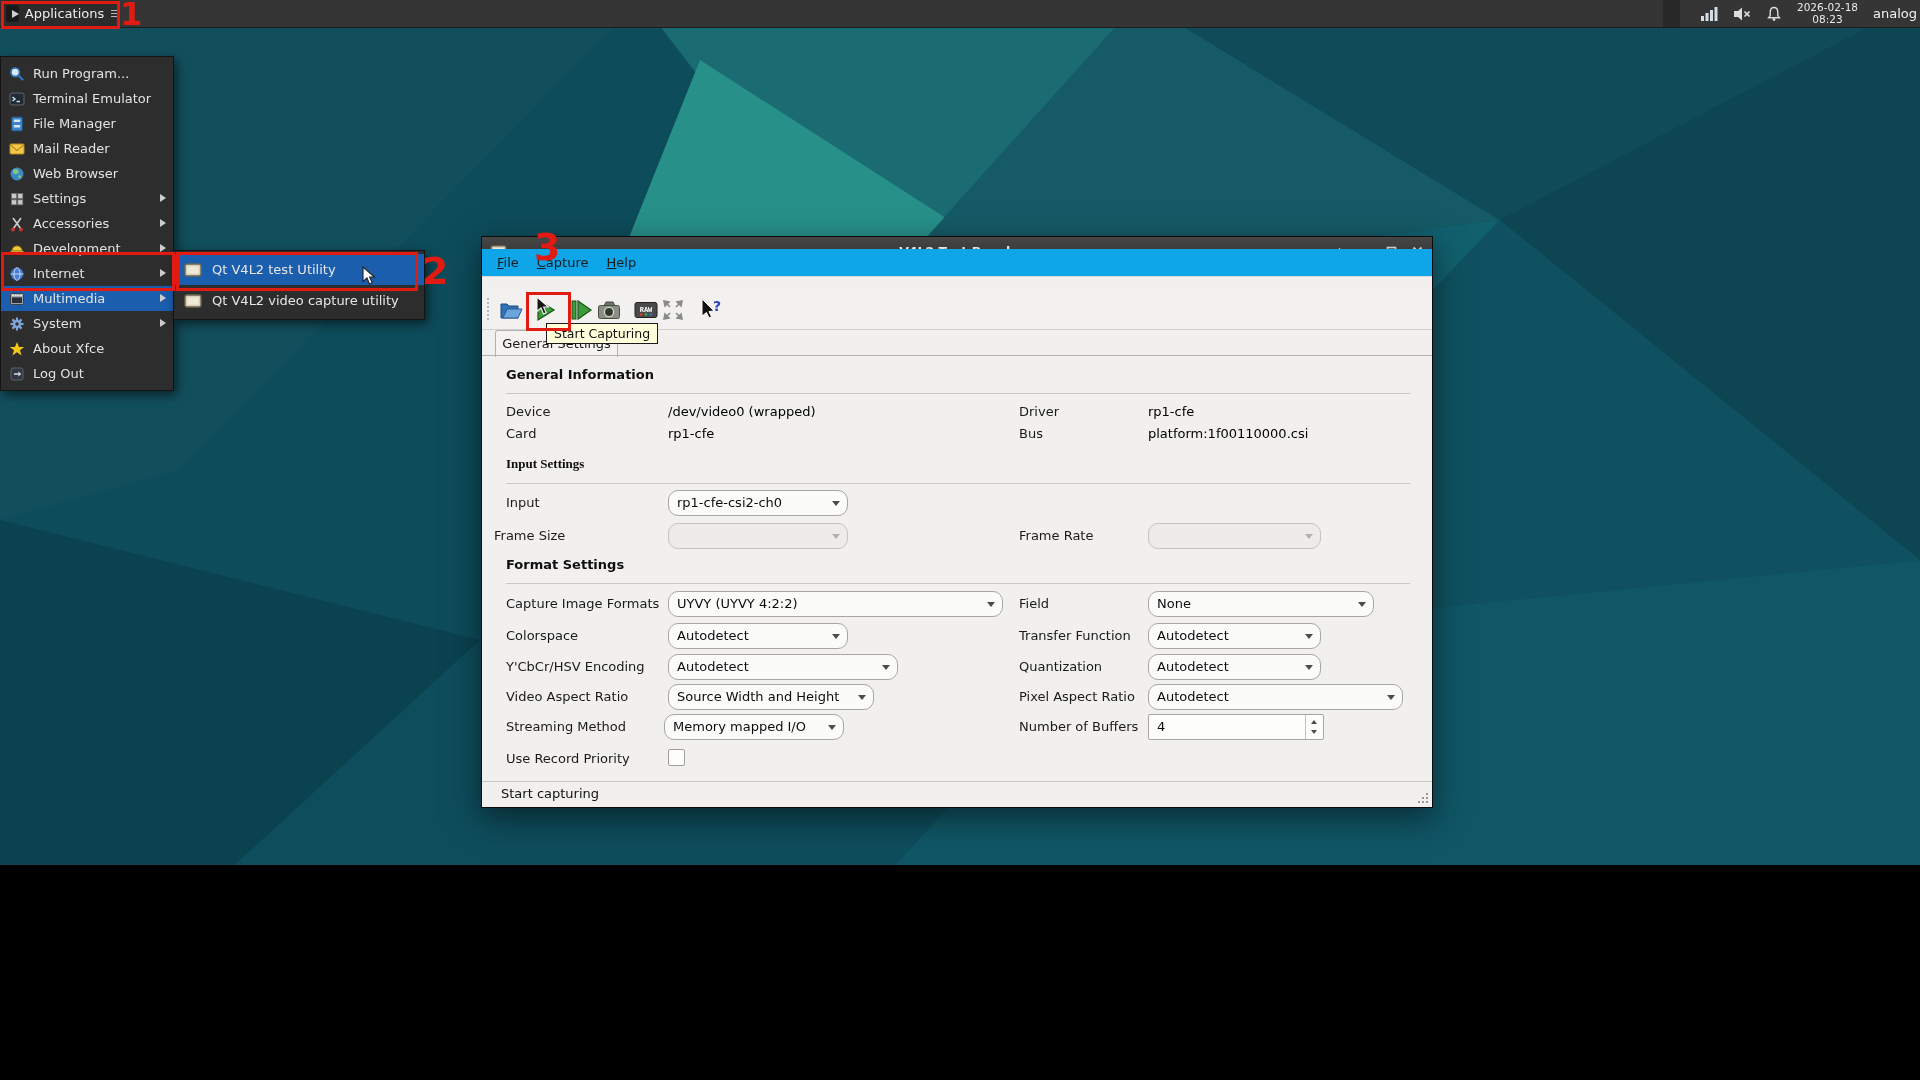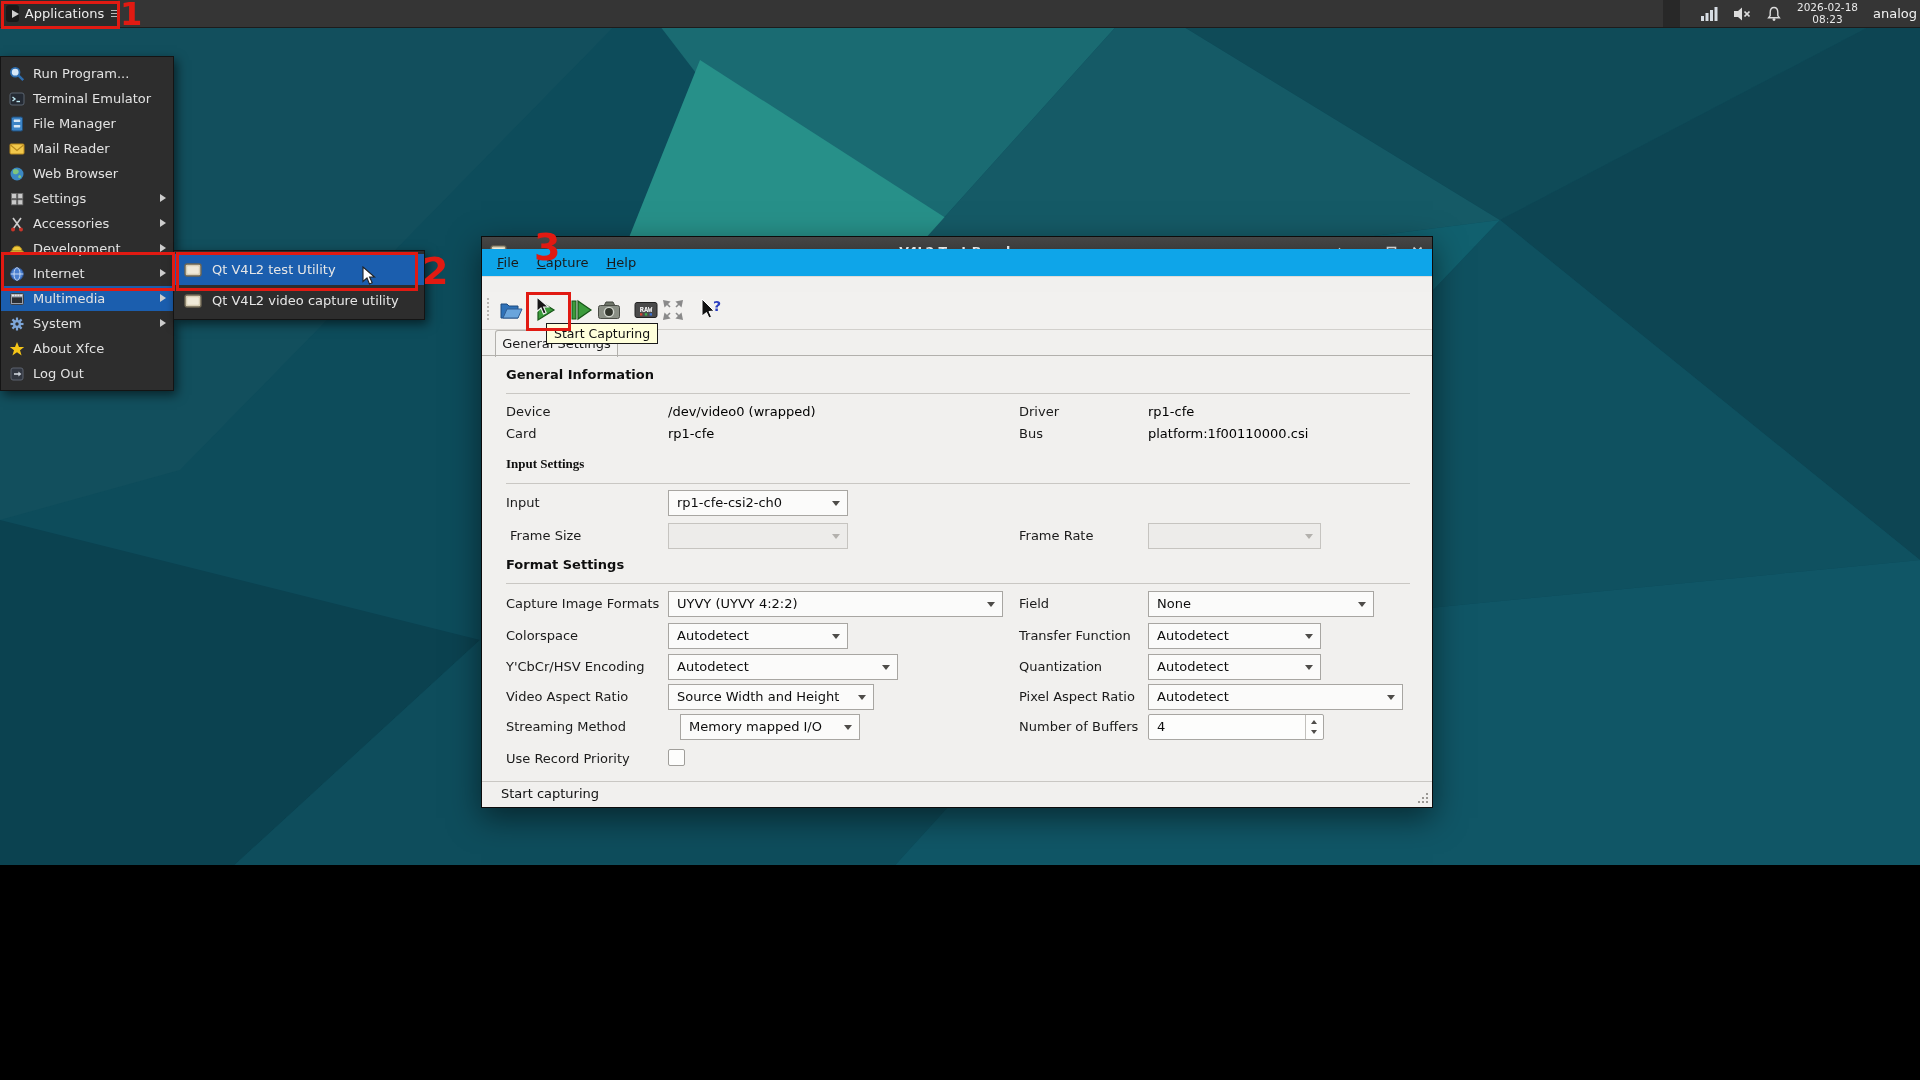--- a/index.html
+++ b/index.html
@@ -46,21 +46,21 @@
   .tbgrip{position:absolute;left:5px;top:6px;width:2px;height:24px;background:repeating-linear-gradient(#b9b7b3 0 2px,transparent 2px 4px);}
   .tbtn{position:absolute;top:3px;width:30px;height:30px;display:flex;align-items:center;justify-content:center;}
   .tabbar{position:absolute;left:0;top:92px;right:0;height:27px;}
   .tab{position:absolute;left:13px;top:1px;width:121px;height:26px;background:#f4f3f1;border:1px solid #b2b0ac;border-bottom:none;border-radius:3px 3px 0 0;text-align:center;font-size:13px;color:#1a1a1a;line-height:26px;}
   .paneline{position:absolute;left:0;top:118px;right:0;height:1px;background:#b2b0ac;}
   .tooltip{position:absolute;left:64px;top:86px;background:#ffffdb;border:1px solid #1a1a1a;font-size:12.5px;color:#111;padding:2px 7px;z-index:55;white-space:nowrap;}
   .sect{position:absolute;font-weight:bold;font-size:13px;color:#0f0f0f;white-space:nowrap;}
   .rule{position:absolute;left:24px;width:904px;height:1px;background:#c9c7c3;}
   .lab,.val{position:absolute;font-size:13px;color:#1a1a1a;white-space:nowrap;}
   .val{color:#000;}
-  .cmb{position:absolute;height:26px;background:#fbfbfa;border:1px solid #a8a6a2;border-radius:0;box-sizing:border-box;}
+  .cmb{position:absolute;height:26px;background:#fbfbfa;border:1px solid #a8a6a2;border-radius:10px;box-sizing:border-box;}
   .cmb .t{position:absolute;left:8px;top:4px;font-size:13px;color:#0d0d0d;white-space:nowrap;}
   .cmb .a{position:absolute;right:7px;top:10px;width:0;height:0;border-left:4px solid transparent;border-right:4px solid transparent;border-top:5px solid #4e4c49;}
   .cmb.dis{background:#edecea;border-color:#c6c4c0;}
   .cmb.dis .a{border-top-color:#b3b1ad;}
   .spin{position:absolute;height:26px;background:#fdfdfc;border:1px solid #a8a6a2;border-radius:2px;box-sizing:border-box;}
   .spin .t{position:absolute;left:8px;top:4px;font-size:13px;color:#0d0d0d;}
   .spin .btns{position:absolute;right:0;top:0;bottom:0;width:17px;border-left:1px solid #c2c0bc;}
   .spin .up{position:absolute;left:5px;top:5px;width:0;height:0;border-left:3.5px solid transparent;border-right:3.5px solid transparent;border-bottom:4.5px solid #4e4c49;}
   .spin .dn{position:absolute;left:5px;bottom:5px;width:0;height:0;border-left:3.5px solid transparent;border-right:3.5px solid transparent;border-top:4.5px solid #4e4c49;}
   .chk{position:absolute;width:15px;height:15px;background:#fdfdfc;border:1px solid #a09e9a;border-radius:2px;}
@@ -388,21 +388,21 @@
     <span class="lab" style="left:537px;top:189px;">Bus</span>
     <span class="val" style="left:666px;top:189px;">platform:1f00110000.csi</span>
 
     <div class="sect" style="left:24px;top:219px;font-family:Liberation Serif, serif;">Input Settings</div>
     <div class="rule" style="top:246px;"></div>
     <span class="lab" style="left:24px;top:258px;">Input</span>
     <div class="cmb" style="left:186px;top:253px;width:180px;">
       <span class="t">rp1-cfe-csi2-ch0</span>
         <span class="a"></span>
     </div>
-    <span class="lab" style="left:28px;top:291px;">Frame Size</span>
+    <span class="lab" style="left:12px;top:291px;">Frame Size</span>
     <div class="cmb dis" style="left:186px;top:286px;width:180px;">
       <span class="t"></span>
         <span class="a"></span>
     </div>
     <span class="lab" style="left:537px;top:291px;">Frame Rate</span>
     <div class="cmb dis" style="left:666px;top:286px;width:173px;">
       <span class="t"></span>
         <span class="a"></span>
     </div>
 
@@ -447,21 +447,21 @@
       <span class="t">Source Width and Height</span>
         <span class="a"></span>
     </div>
     <span class="lab" style="left:537px;top:452px;">Pixel Aspect Ratio</span>
     <div class="cmb" style="left:666px;top:447px;width:255px;">
       <span class="t">Autodetect</span>
         <span class="a"></span>
     </div>
 
     <span class="lab" style="left:24px;top:482px;">Streaming Method</span>
-    <div class="cmb" style="left:198px;top:477px;width:180px;">
+    <div class="cmb" style="left:182px;top:477px;width:180px;">
       <span class="t">Memory mapped I/O</span>
         <span class="a"></span>
     </div>
     <span class="lab" style="left:537px;top:482px;">Number of Buffers</span>
     <div class="spin" style="left:666px;top:477px;width:176px;">
       <span class="t">4</span>
       <span class="btns">
           <span class="up"></span>
           <span class="dn"></span>
         </span>

